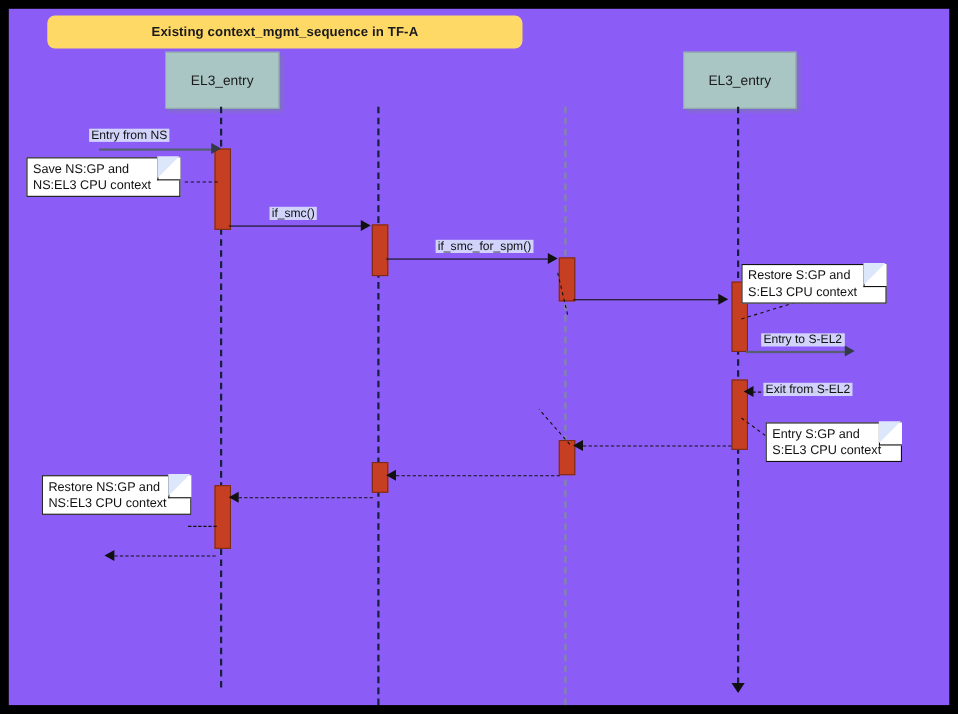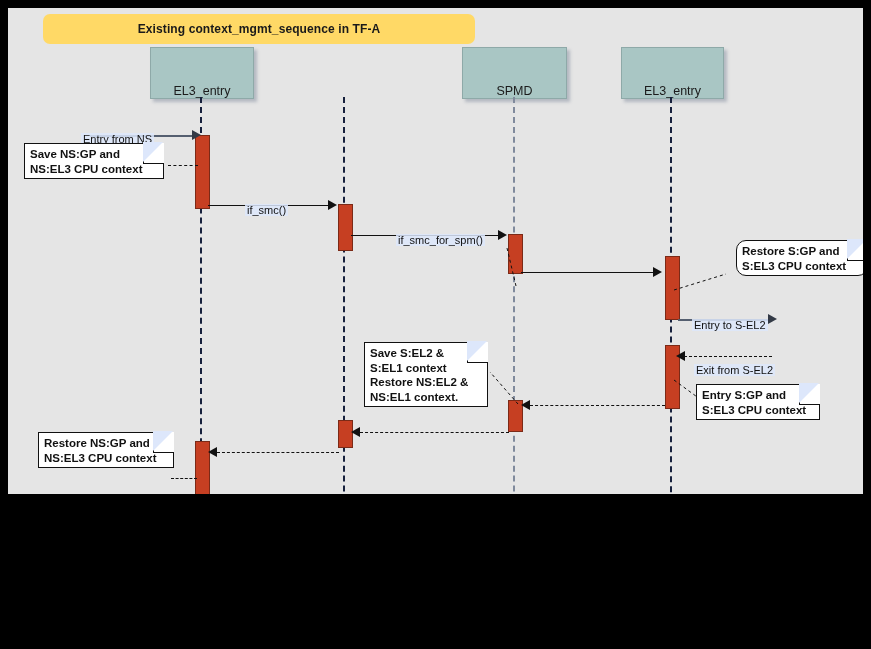--- a/index.html
+++ b/index.html
@@ -1,32 +1,32 @@
 <!DOCTYPE html>
 <html><head>
 <meta charset="utf-8">
 <style>
   html,body{margin:0;padding:0;background:#000;}
   body{width:871px;height:649px;overflow:hidden;
        font-family:"Liberation Sans", sans-serif;}
   #root{position:relative;width:871px;height:649px;background:#000;}
-  #canvas{position:absolute;left:8px;top:8px;width:855px;height:486px;
-          background:#e5e5e5;overflow:hidden;}
+  #canvas{position:absolute;left:8px;top:8px;width:855px;height:633px;
+          background:#8b5cf6;overflow:hidden;}
 
   
   .title-banner{position:absolute;left:35px;top:6px;width:432px;height:30px;
       background:#ffd966;border-radius:7px;
       display:flex;align-items:center;justify-content:center;
       font-size:12px;font-weight:bold;color:#1a1a1a;letter-spacing:.1px;}
 
   
   .participant{position:absolute;height:50px;
       background:#a9c6c4;border:1px solid #8ea9a8;
       box-shadow:3px 3px 3px rgba(120,130,150,.45);
-      display:flex;align-items:flex-end;justify-content:center;
+      display:flex;align-items:center;justify-content:center;
       font-size:12.5px;color:#1b1b1b;}
 
   
   .lifeline{position:absolute;width:0;border-left-width:2px;border-left-style:dashed;}
   .lifeline.dark{border-left-color:#16203c;}
   .lifeline.grey{border-left-color:#808a9c;}
 
   .lifeline-arrow{position:absolute;width:0;height:0;
       border-left:6px solid transparent;border-right:6px solid transparent;
       border-top:9px solid #111;}
@@ -41,26 +41,26 @@
   .msg-line.dashed{border-top-style:dashed;border-top-color:#111;}
   .msg-line.grey{border-top-style:solid;border-top-color:#555f70;border-top-width:2px;}
 
   .arrowhead{position:absolute;width:0;height:0;
       border-top:5px solid transparent;border-bottom:5px solid transparent;}
   .arrowhead.right{border-left:9px solid #111;}
   .arrowhead.left{border-right:9px solid #111;}
   .arrowhead.right.grey{border-left-color:#333a46;}
 
   .msg-label{position:absolute;font-size:11px;color:#111;white-space:nowrap;
-      background:rgba(221,231,251,.85);padding:0 2px;margin-top:16px;}
+      background:rgba(221,231,251,.85);padding:0 2px;}
 
   
   .note{position:absolute;background:#fff;border:1px solid #111;
       font-size:11.5px;line-height:14.5px;color:#111;
-      padding:3px 5px 3px 5px;box-sizing:border-box;font-weight:bold;}
+      padding:3px 5px 3px 5px;box-sizing:border-box;}
   .note .fold{position:absolute;top:-1px;right:-1px;width:20px;height:20px;
       background:#fff;border-left:1px solid #111;border-bottom:1px solid #111;
       transform:rotate(0deg);}
   .note .fold:after{content:"";position:absolute;top:-1px;left:-1px;
       width:0;height:0;border-left:20px solid #dde7fb;border-bottom:20px solid transparent;}
   .note-body{position:relative;z-index:2;}
   .note-line{display:block;white-space:nowrap;}
 
   .anchor{position:absolute;height:0;border-top:1px dashed #111;}
   .anchor-diag{position:absolute;overflow:visible;}
@@ -68,23 +68,20 @@
 </head>
 <body>
 
 <div id="root">
   <div id="canvas">
 
     <div class="title-banner">Existing context_mgmt_sequence in TF-A</div>
 
     <div class="participant" style="left:142px;top:39px;width:102px;">
       <span>EL3_entry</span>
-    </div>
-    <div class="participant" style="left:454px;top:39px;width:103px;">
-      <span>SPMD</span>
     </div>
     <div class="participant" style="left:613px;top:39px;width:101px;">
       <span>EL3_entry</span>
     </div>
 
     <div class="lifeline dark" style="left:192px;top:89px;height:528px;"></div>
     <div class="lifeline dark" style="left:335px;top:89px;height:544px;"></div>
     <div class="lifeline grey" style="left:505px;top:89px;height:544px;"></div>
     <div class="lifeline dark" style="left:662px;top:89px;height:525px;"></div>
     <div class="lifeline-arrow" style="left:657px;top:613px;"></div>
@@ -151,37 +148,28 @@
 
     <div class="note" style="left:16px;top:135px;width:140px;height:36px;">
       <div class="fold"></div>
       <div class="note-body">
         <span class="note-line">Save NS:GP and</span>
         <span class="note-line">NS:EL3 CPU context</span>
       </div>
     </div>
 
 
-    <div class="note" style="left:728px;top:232px;width:132px;height:36px;border-radius:10px;">
+    <div class="note" style="left:666px;top:232px;width:132px;height:36px;">
       <div class="fold"></div>
       <div class="note-body">
         <span class="note-line">Restore S:GP and</span>
         <span class="note-line">S:EL3 CPU context</span>
       </div>
     </div>
 
-    <div class="note" style="left:356px;top:334px;width:124px;height:65px;">
-      <div class="fold"></div>
-      <div class="note-body">
-        <span class="note-line">Save S:EL2 &amp;</span>
-        <span class="note-line">S:EL1 context</span>
-        <span class="note-line">Restore NS:EL2 &amp;</span>
-        <span class="note-line">NS:EL1 context.</span>
-      </div>
-    </div>
 
     <div class="note" style="left:688px;top:376px;width:124px;height:36px;">
       <div class="fold"></div>
       <div class="note-body">
         <span class="note-line">Entry S:GP and</span>
         <span class="note-line">S:EL3 CPU context</span>
       </div>
     </div>
 
     <div class="note" style="left:30px;top:424px;width:136px;height:36px;">

